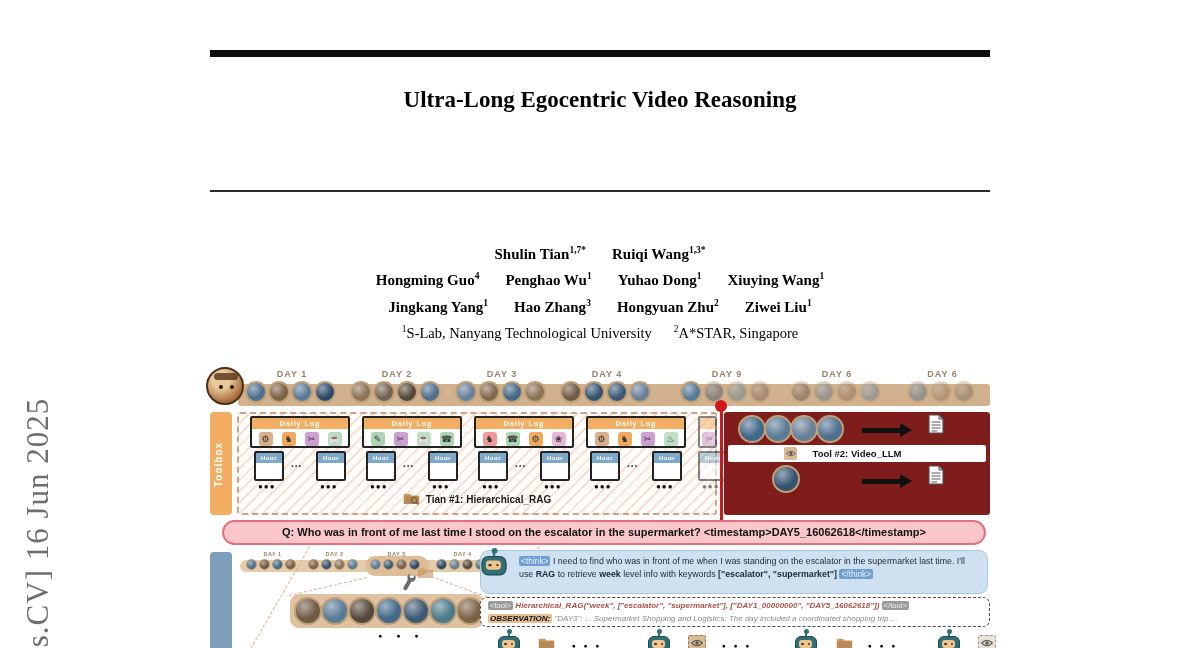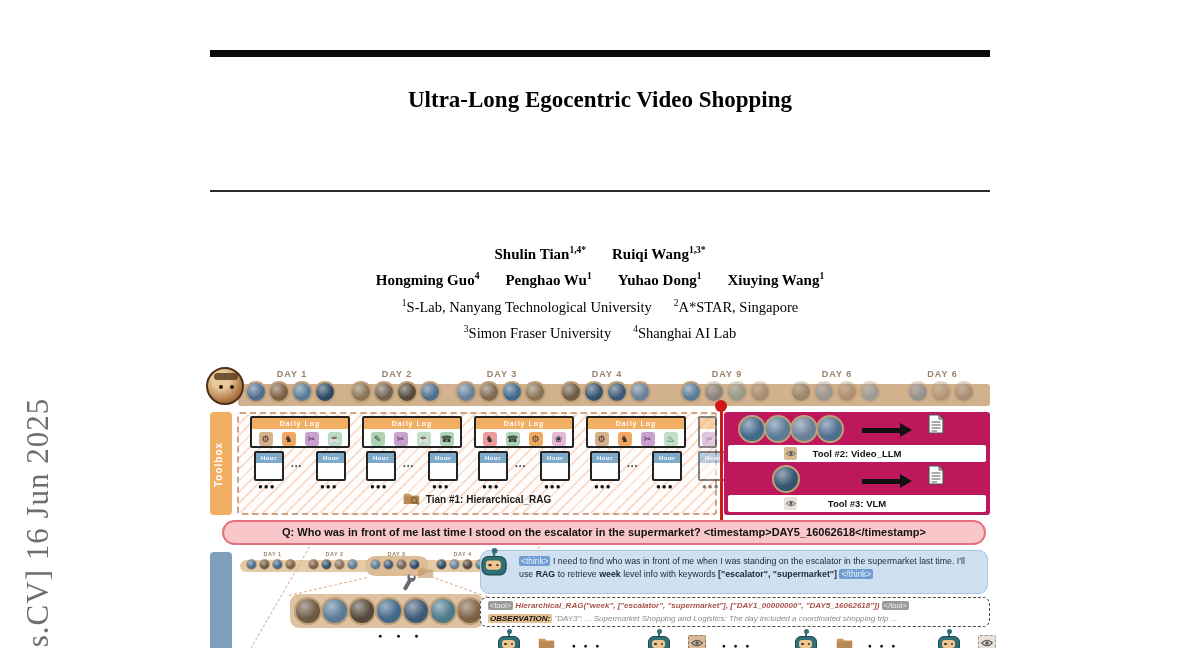--- a/index.html
+++ b/index.html
@@ -73,21 +73,21 @@
   .hour-box { position:absolute; width:30px; height:30px; border:2px solid #222; background:#fff; border-radius:2px; }
   .hour-head { height:10px; background:#7fa9c9; color:#fff; font-size:6px; font-weight:bold;
     text-align:center; line-height:10px; letter-spacing:.5px; }
   .hour-dots { position:absolute; font-size:8px; letter-spacing:1px; color:#111; font-weight:bold; }
   .hour-ellipsis { position:absolute; font-size:10px; font-weight:bold; color:#222; letter-spacing:1px; }
 
   .tool1-row { position:absolute; left:27px; top:121px; width:480px; display:flex; justify-content:center;
     align-items:center; gap:6px; font-size:10px; font-weight:bold; color:#1a1a1a; }
 
   .right-panel { position:absolute; left:514px; top:42px; width:266px; height:103px;
-    background:#be185d; border-radius:3px; }
+    background:#7f1d1d; border-radius:3px; }
   .vbar { position:absolute; left:4px; width:258px; height:17px; background:#fff; border-radius:2px; }
   .vbar .vbar-label { width:100%; text-align:center; font-size:9.5px; font-weight:bold; color:#111; line-height:17px; }
   .vbar .vbar-chip { position:absolute; left:56px; top:2px; width:13px; height:13px; border-radius:2px;
     display:flex; align-items:center; justify-content:center; }
   .arrow { position:absolute; width:52px; height:14px; }
   .arrow .shaft { position:absolute; left:0; top:5px; width:40px; height:4.5px; background:#111; }
   .arrow .head { position:absolute; left:38px; top:0; width:0; height:0;
     border-left:12px solid #111; border-top:7px solid transparent; border-bottom:7px solid transparent; }
   .doc-icon { position:absolute; }
 
@@ -142,29 +142,29 @@
 </style>
 </head>
 <body>
 
 <div class="page">
 
   <div class="watermark">cs.CV] 16 Jun 2025</div>
 
   <div class="rule-thick"></div>
   <div class="title">
-    <div>Ultra-Long Egocentric Video Shopping</div>
+    <div>Ultra-Long Egocentric Video Reasoning</div>
   </div>
   <div class="rule-thin"></div>
 
   <div class="authors" id="authors">
-      <div class="author-row"><span class="author-name">Shulin Tian<sup>1,4*</sup></span><span class="author-name">Ruiqi Wang<sup>1,3*</sup></span></div>
+      <div class="author-row"><span class="author-name">Shulin Tian<sup>1,7*</sup></span><span class="author-name">Ruiqi Wang<sup>1,3*</sup></span></div>
       <div class="author-row"><span class="author-name">Hongming Guo<sup>4</sup></span><span class="author-name">Penghao Wu<sup>1</sup></span><span class="author-name">Yuhao Dong<sup>1</sup></span><span class="author-name">Xiuying Wang<sup>1</sup></span></div>
+      <div class="author-row"><span class="author-name">Jingkang Yang<sup>1</sup></span><span class="author-name">Hao Zhang<sup>3</sup></span><span class="author-name">Hongyuan Zhu<sup>2</sup></span><span class="author-name">Ziwei Liu<sup>1</sup></span></div>
       <div class="affil-row"><span class="affil"><sup>1</sup>S-Lab, Nanyang Technological University</span><span class="affil"><sup>2</sup>A*STAR, Singapore</span></div>
-      <div class="affil-row"><span class="affil"><sup>3</sup>Simon Fraser University</span><span class="affil"><sup>4</sup>Shanghai AI Lab</span></div>
     </div>
 
   <div class="figure" id="figure">
 
     <div class="timeline-band"></div>
     <div id="day-row">
         <div class="day-group" style="left: 35px; width: 94px;">
           <div class="day-label">DAY 1</div>
           <div class="day-circles">
             <span class="clip" style="background: radial-gradient(circle at 35% 30%, rgba(255, 255, 255, 0.5), rgba(255, 255, 255, 0) 55%), rgb(79, 111, 143);"></span>
@@ -374,29 +374,20 @@
       <div class="doc-icon" style="left:204px;top:53px" id="doc2"><svg width="16" height="20" viewBox="0 0 16 20">
             <path d="M1 1 h10 l4 4 v14 h-14 z" fill="#fdfdfd" stroke="#555" stroke-width="1.2"></path>
             <path d="M11 1 l4 4 h-4 z" fill="#ccc" stroke="#555" stroke-width="1"></path>
             <g stroke="#777" stroke-width="1.2">
               <line x1="3.5" y1="8" x2="12.5" y2="8"></line>
               <line x1="3.5" y1="11" x2="12.5" y2="11"></line>
               <line x1="3.5" y1="14" x2="12.5" y2="14"></line>
               <line x1="3.5" y1="17" x2="9" y2="17"></line>
             </g>
           </svg></div>
-      <div class="vbar" style="top:83px">
-        <span class="vbar-chip plain" style="background:#e8e2da" id="chip3">
-            <svg width="10" height="7" viewBox="0 0 18 12">
-              <path d="M1 6 Q9 -2 17 6 Q9 14 1 6 z" fill="none" stroke="#555" stroke-width="1.6"></path>
-              <circle cx="9" cy="6" r="2.6" fill="#555"></circle>
-            </svg>
-          </span>
-        <div class="vbar-label">Tool #3: VLM</div>
-      </div>
     </div>
 
     <div class="red-line"></div>
     <div class="red-dot"></div>
 
     <div class="question-box">Q: Who was in front of me last time I stood on the escalator in the supermarket? &lt;timestamp&gt;DAY5_16062618&lt;/timestamp&gt;</div>
 
     <div class="cott-tab">
       
     </div>

